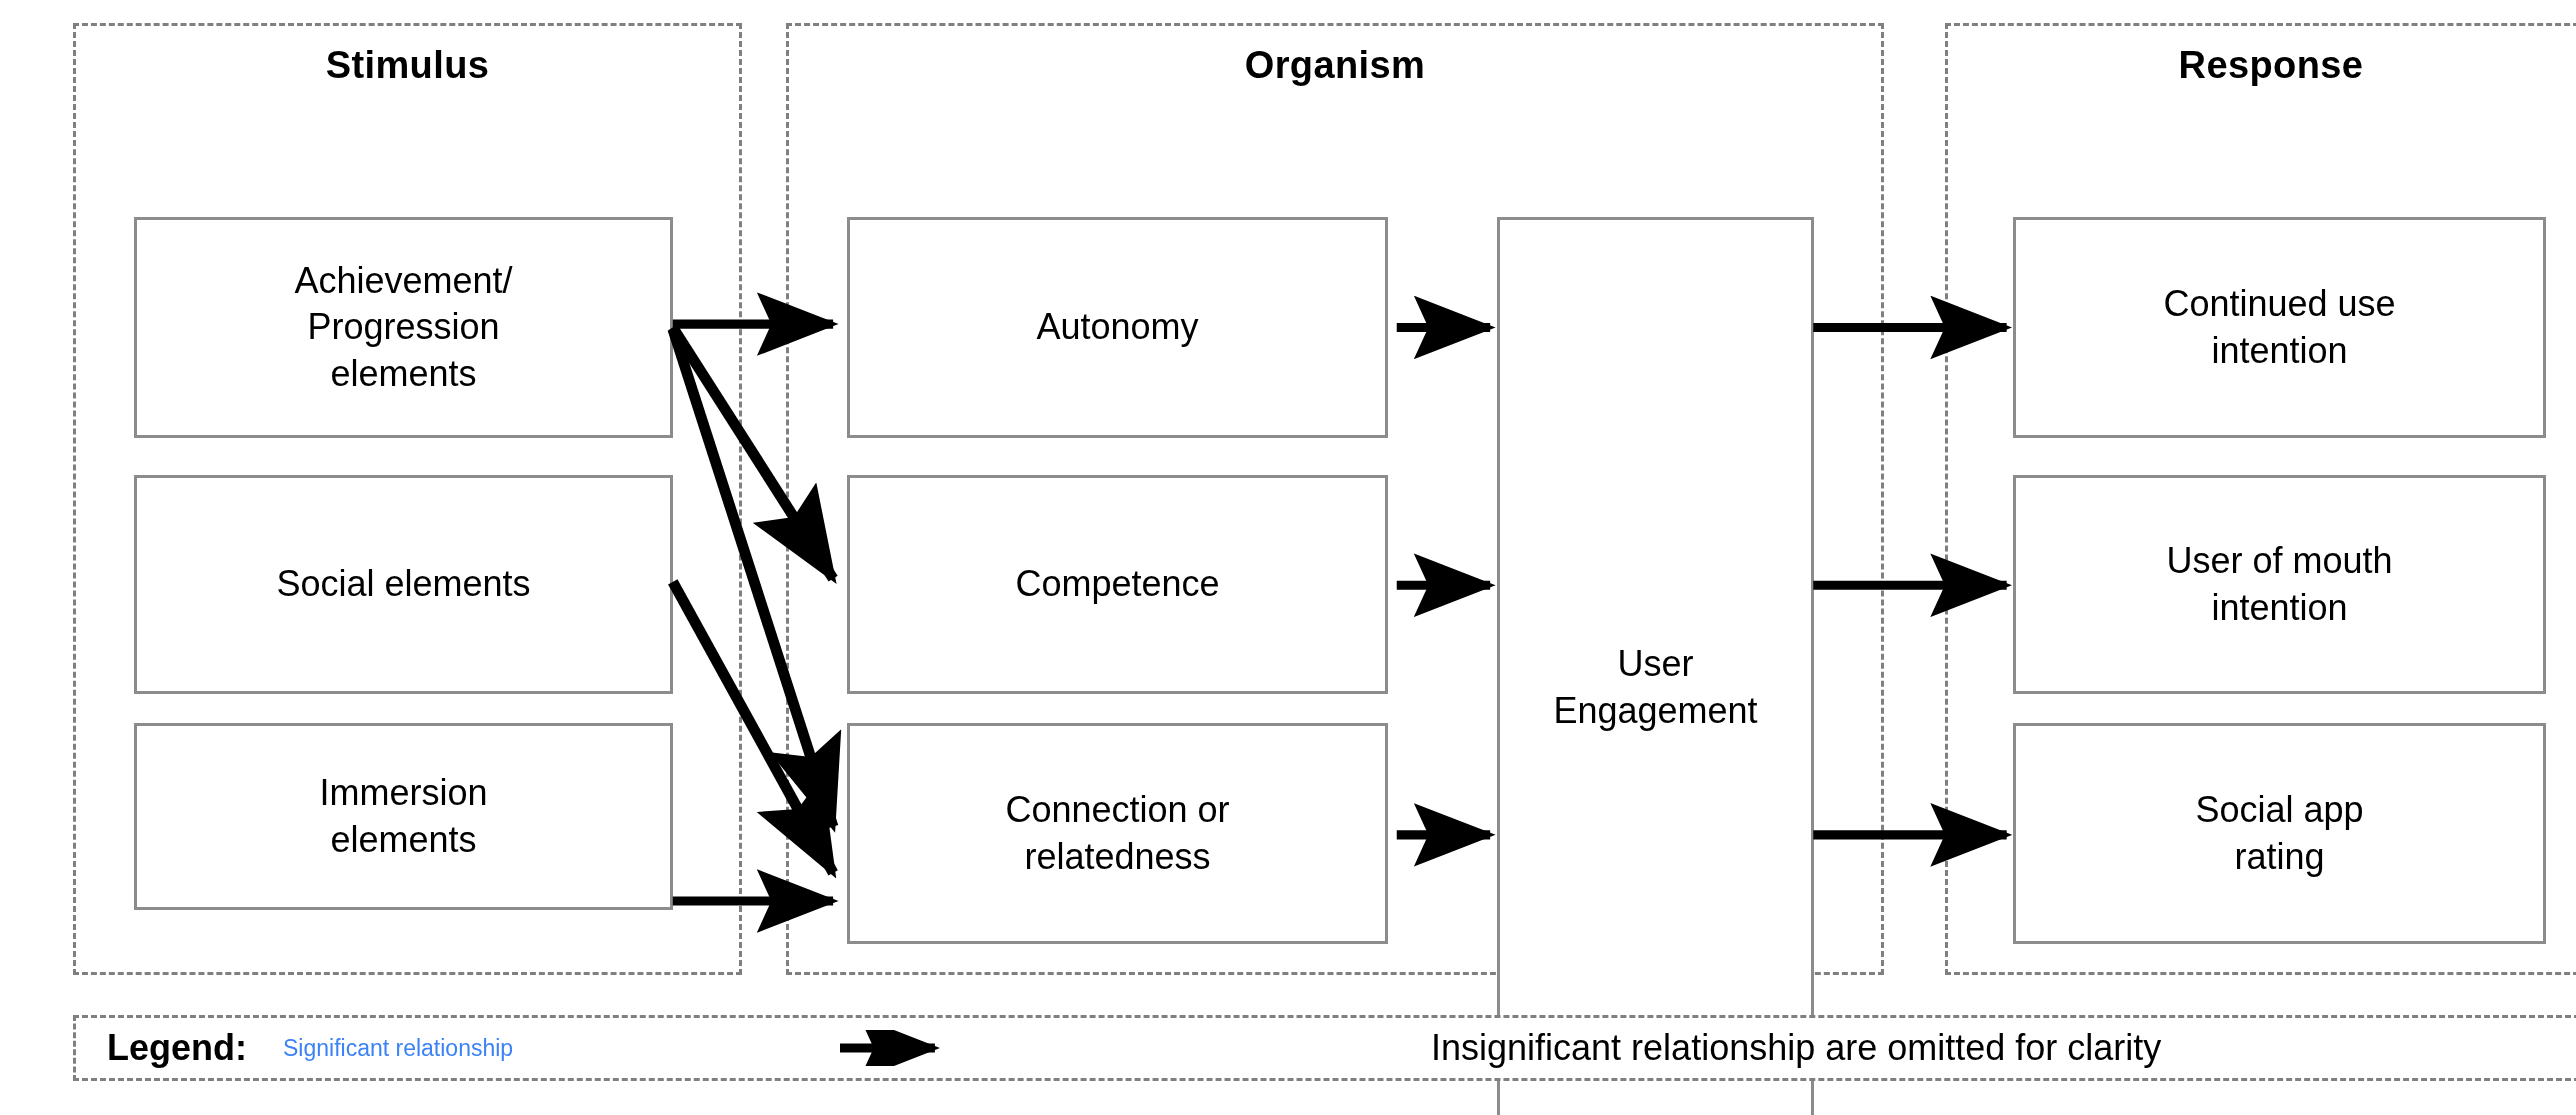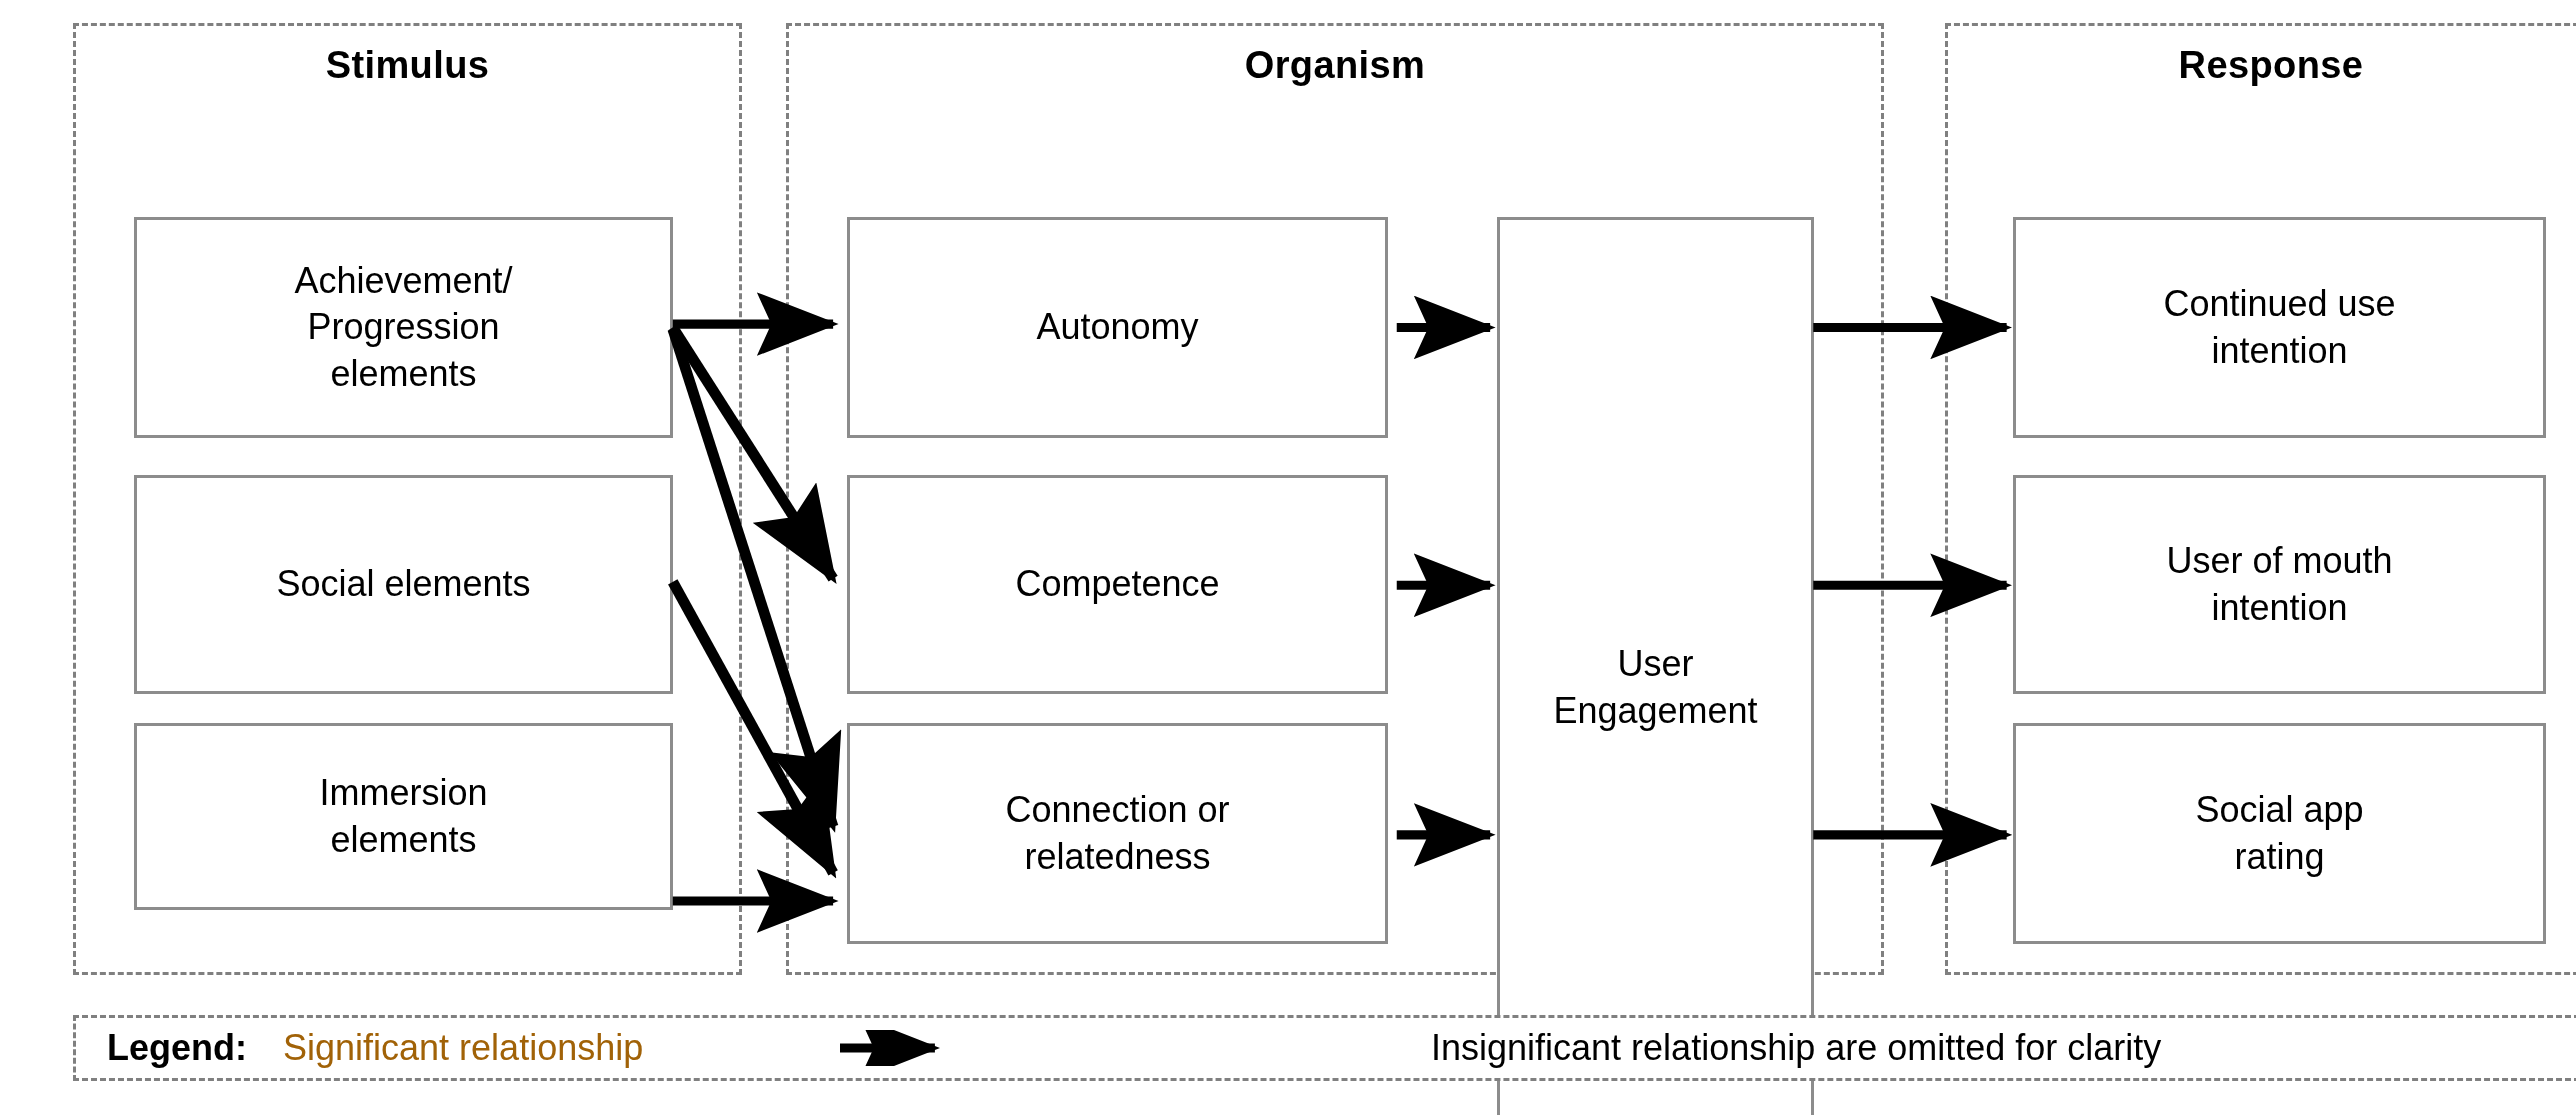--- a/index.html
+++ b/index.html
@@ -82,22 +82,22 @@
     font-weight: bold;
     font-size: 36px;
     color: #000000;
     white-space: nowrap;
   }
   .legend-sig {
     position: absolute;
     left: 207px;
     top: 50%;
     transform: translateY(-50%);
-    font-size: 36px;
-    color: #a16207;
+    font-size: 23px;
+    color: #3b82f6;
     white-space: nowrap;
   }
   #legend-arrow {
     position: absolute;
     left: 760px;
     top: 50%;
     transform: translateY(-50%);
     width: 116px;
     height: 36px;
   }

